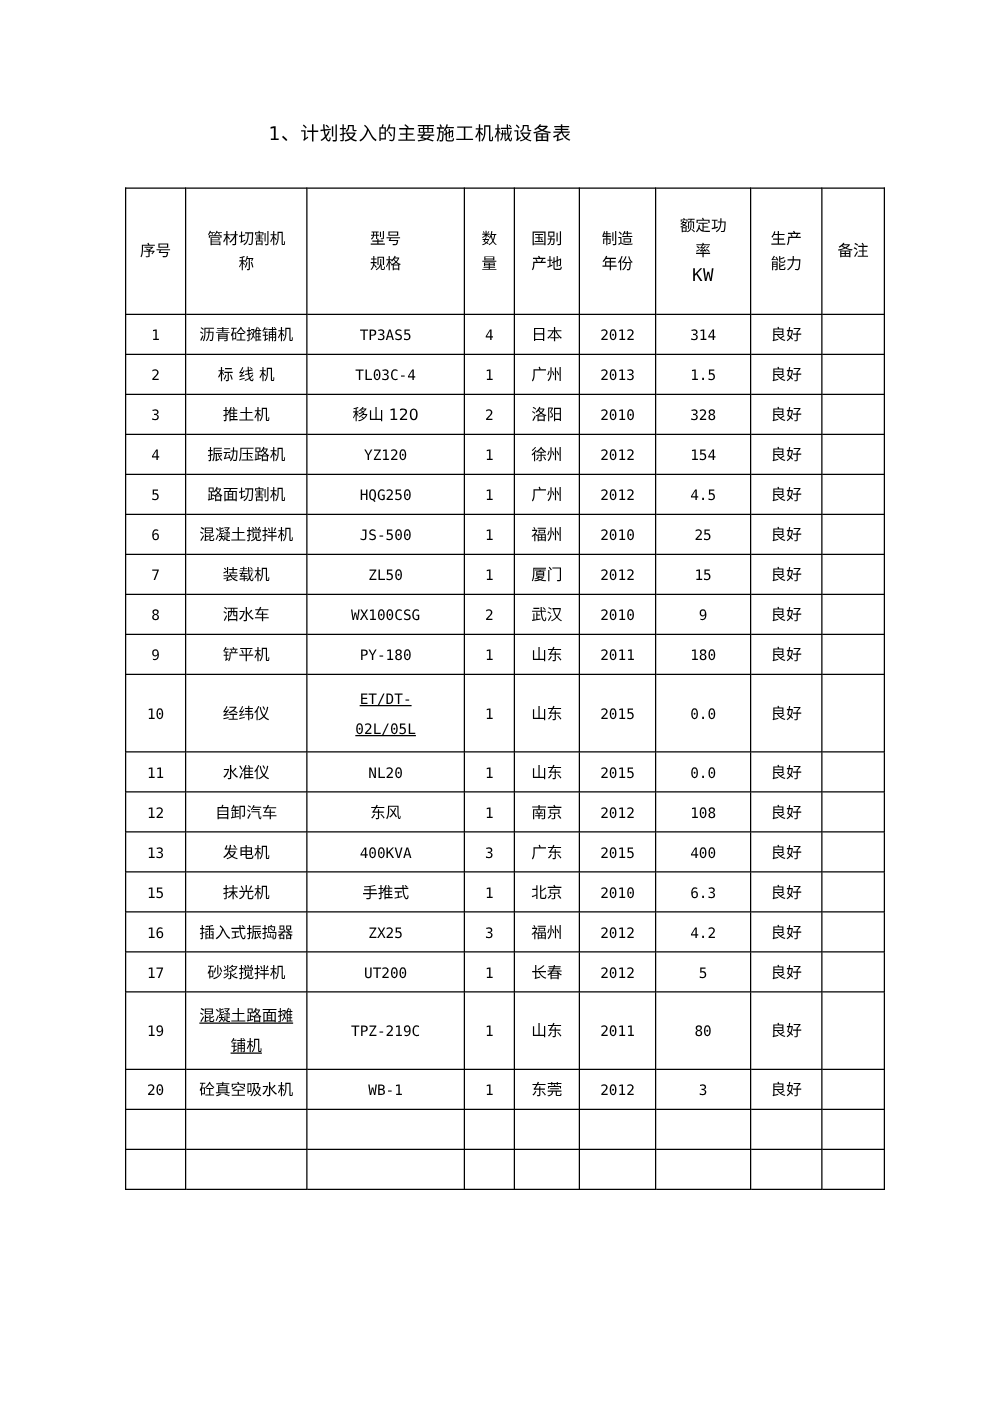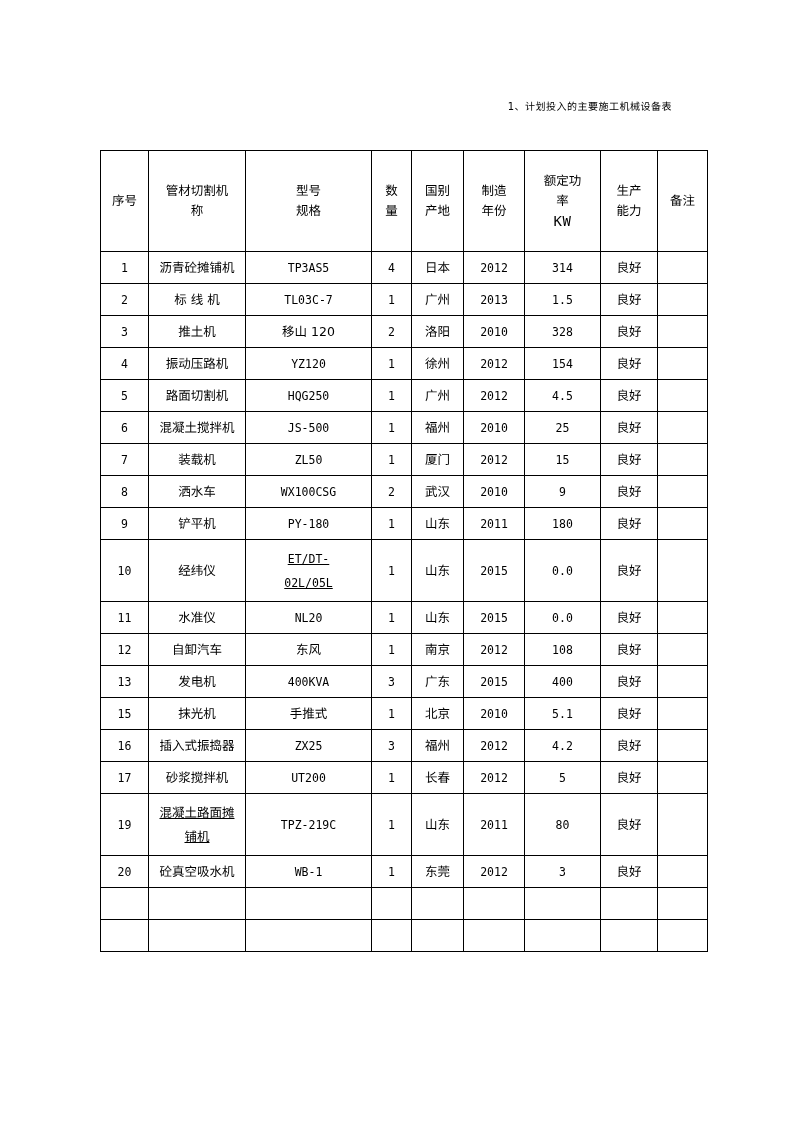--- a/index.html
+++ b/index.html
@@ -22,23 +22,23 @@
     width: 794px;
     height: 1123px;
     box-sizing: border-box;
   }
 
   .doc-title {
     position: absolute;
     left: 0;
     top: 96px;
     width: 672px;
-    text-align: right;
+    text-align: center;
     font-family: "DejaVu Sans", "Liberation Sans", sans-serif;
-    font-size: 10px;
+    font-size: 15px;
     line-height: 22px;
     letter-spacing: 0.5px;
     white-space: nowrap;
   }
 
   .table-wrap {
     position: absolute;
     left: 100px;
     top: 150px;
     width: 607px;
@@ -179,21 +179,21 @@
             <td><span class="latin">4</span></td>
             <td><span class="">日本</span></td>
             <td><span class="latin">2012</span></td>
             <td><span class="latin">314</span></td>
             <td><span class="">良好</span></td>
             <td><span class=""></span></td>
           </tr>
           <tr>
             <td><span class="latin">2</span></td>
             <td><span class="">标 线 机</span></td>
-            <td><span class="latin">TL03C-7</span></td>
+            <td><span class="latin">TL03C-4</span></td>
             <td><span class="latin">1</span></td>
             <td><span class="">广州</span></td>
             <td><span class="latin">2013</span></td>
             <td><span class="latin">1.5</span></td>
             <td><span class="">良好</span></td>
             <td><span class=""></span></td>
           </tr>
           <tr>
             <td><span class="latin">3</span></td>
             <td><span class="">推土机</span></td>
@@ -318,21 +318,21 @@
             <td><span class="">良好</span></td>
             <td><span class=""></span></td>
           </tr>
           <tr>
             <td><span class="latin">15</span></td>
             <td><span class="">抹光机</span></td>
             <td><span class="">手推式</span></td>
             <td><span class="latin">1</span></td>
             <td><span class="">北京</span></td>
             <td><span class="latin">2010</span></td>
-            <td><span class="latin">5.1</span></td>
+            <td><span class="latin">6.3</span></td>
             <td><span class="">良好</span></td>
             <td><span class=""></span></td>
           </tr>
           <tr>
             <td><span class="latin">16</span></td>
             <td><span class="">插入式振捣器</span></td>
             <td><span class="latin">ZX25</span></td>
             <td><span class="latin">3</span></td>
             <td><span class="">福州</span></td>
             <td><span class="latin">2012</span></td>

